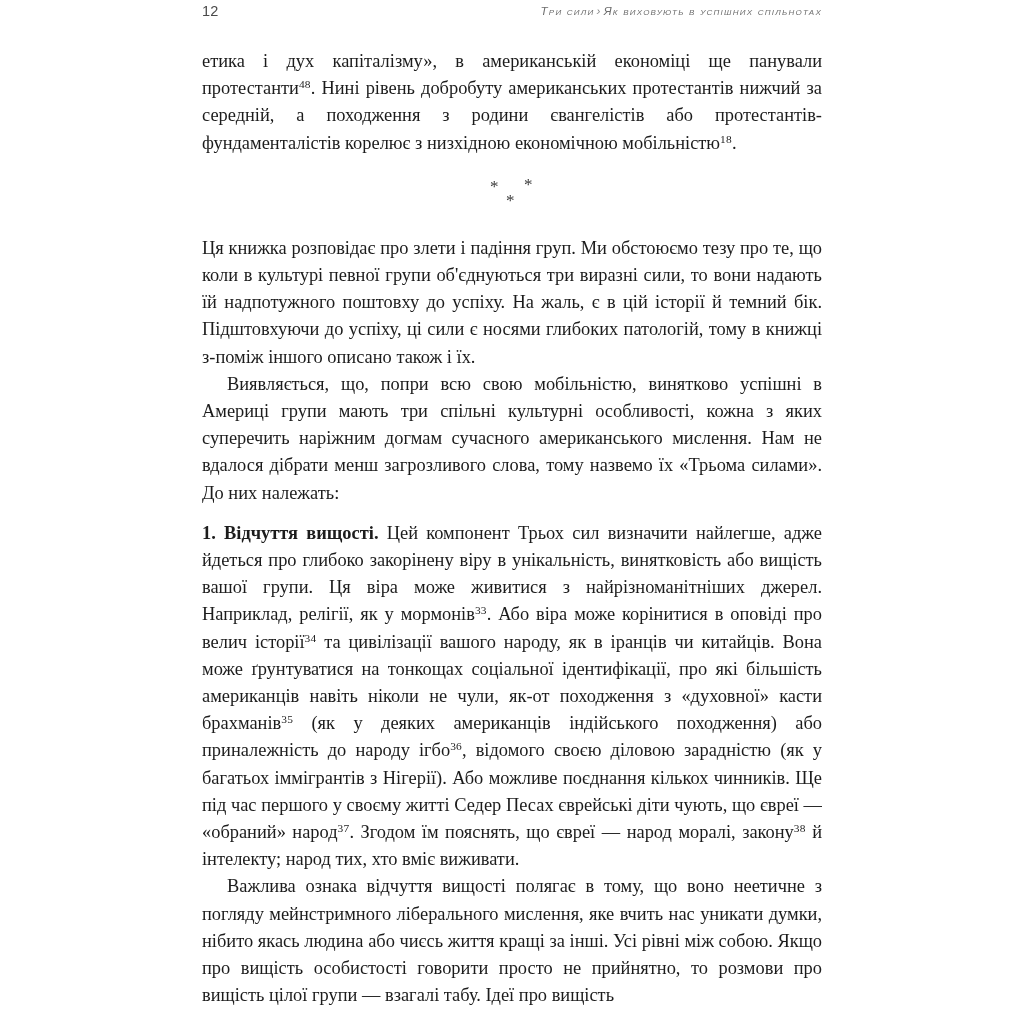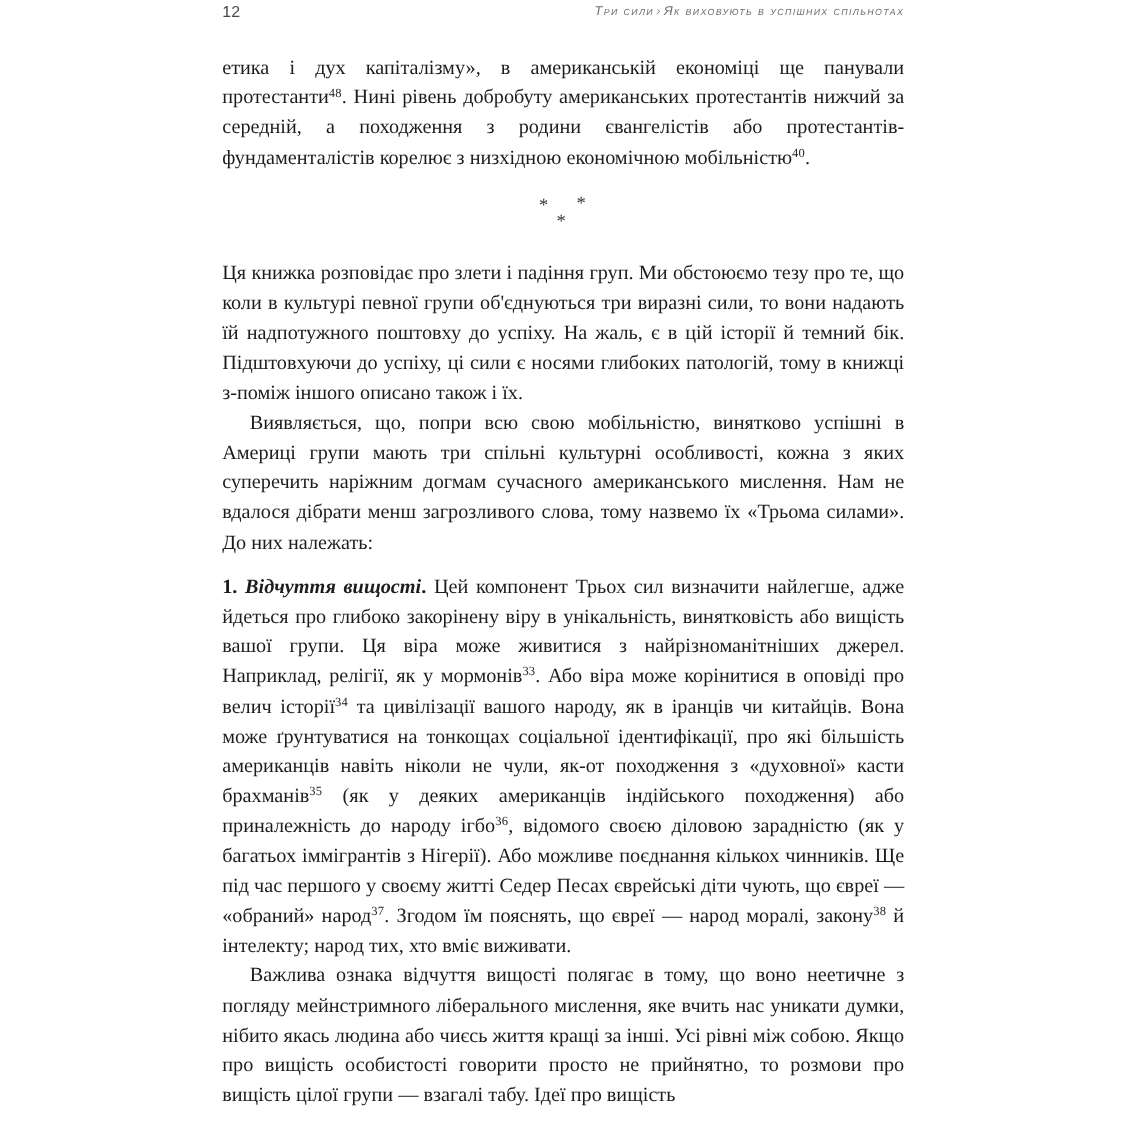--- a/index.html
+++ b/index.html
@@ -101,42 +101,41 @@
     color: #3a3a3a;
     font-family: "Liberation Serif", "DejaVu Serif", serif;
     line-height: 1;
   }
   .asterism .ast-left  { left: 50%; margin-left: -22px; top: 4px; }
   .asterism .ast-right { left: 50%; margin-left: 12px;  top: 2px; }
   .asterism .ast-mid   { left: 50%; margin-left: -6px;  top: 18px; }
 
   .term {
     font-weight: bold;
-    font-style: italic;
   }
   .term-num {
     font-weight: bold;
     font-style: normal;
   }
 </style>
 </head>
 <body>
 
 <div class="page">
 
   <div class="running-head">
     <span class="folio">12</span>
     <span class="head-title">
       <span>Три сили</span><span class="head-sep">›</span><span>Як виховують в успішних спільнотах</span>
     </span>
   </div>
 
   <div class="textblock">
 
-    <p class="noindent"><span>етика і дух капіталізму», в американській економіці ще панували протестанти</span><sup>48</sup><span>. Нині рівень добробуту американських протестантів нижчий за середній, а походження з родини євангелістів або протестантів-фундаменталістів корелює з низхідною економічною мобільністю</span><sup>40</sup><span>.</span></p>
+    <p class="noindent"><span>етика і дух капіталізму», в американській економіці ще панували протестанти</span><sup>48</sup><span>. Нині рівень добробуту американських протестантів нижчий за середній, а походження з родини євангелістів або протестантів-фундаменталістів корелює з низхідною економічною мобільністю</span><sup>18</sup><span>.</span></p>
 
     <div class="asterism">
       <span class="ast ast-left">*</span>
       <span class="ast ast-right">*</span>
       <span class="ast ast-mid">*</span>
     </div>
 
     <p class="noindent">Ця книжка розповідає про злети і падіння груп. Ми обстоюємо тезу про те, що коли в культурі певної групи об'єднуються три виразні сили, то вони надають їй надпотужного поштовху до успіху. На жаль, є в цій історії й темний бік. Підштовхуючи до успіху, ці сили є носями глибоких патологій, тому в книжці з-поміж іншого описано також і їх.</p>
 
     <p class="indent">Виявляється, що, попри всю свою мобільністю, винятково успішні в Америці групи мають три спільні культурні особливості, кожна з яких суперечить наріжним догмам сучасного американського мислення. Нам не вдалося дібрати менш загрозливого слова, тому назвемо їх «Трьома силами». До них належать:</p>

